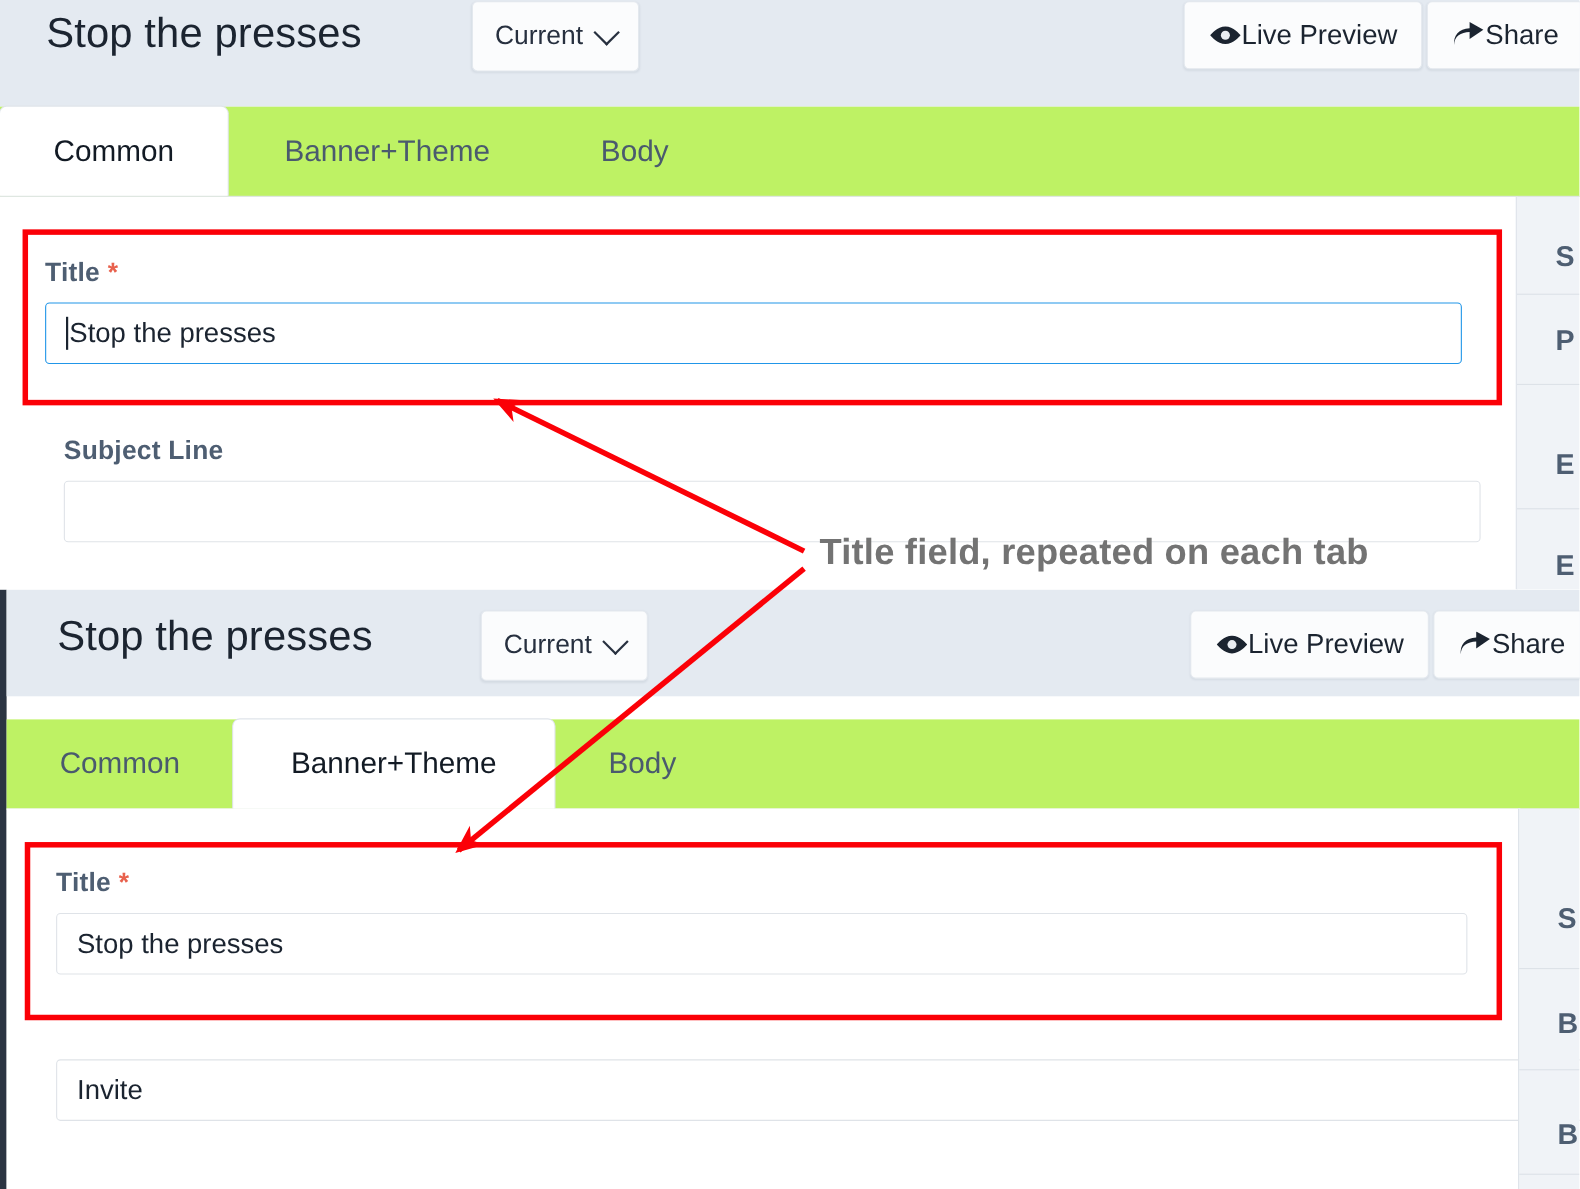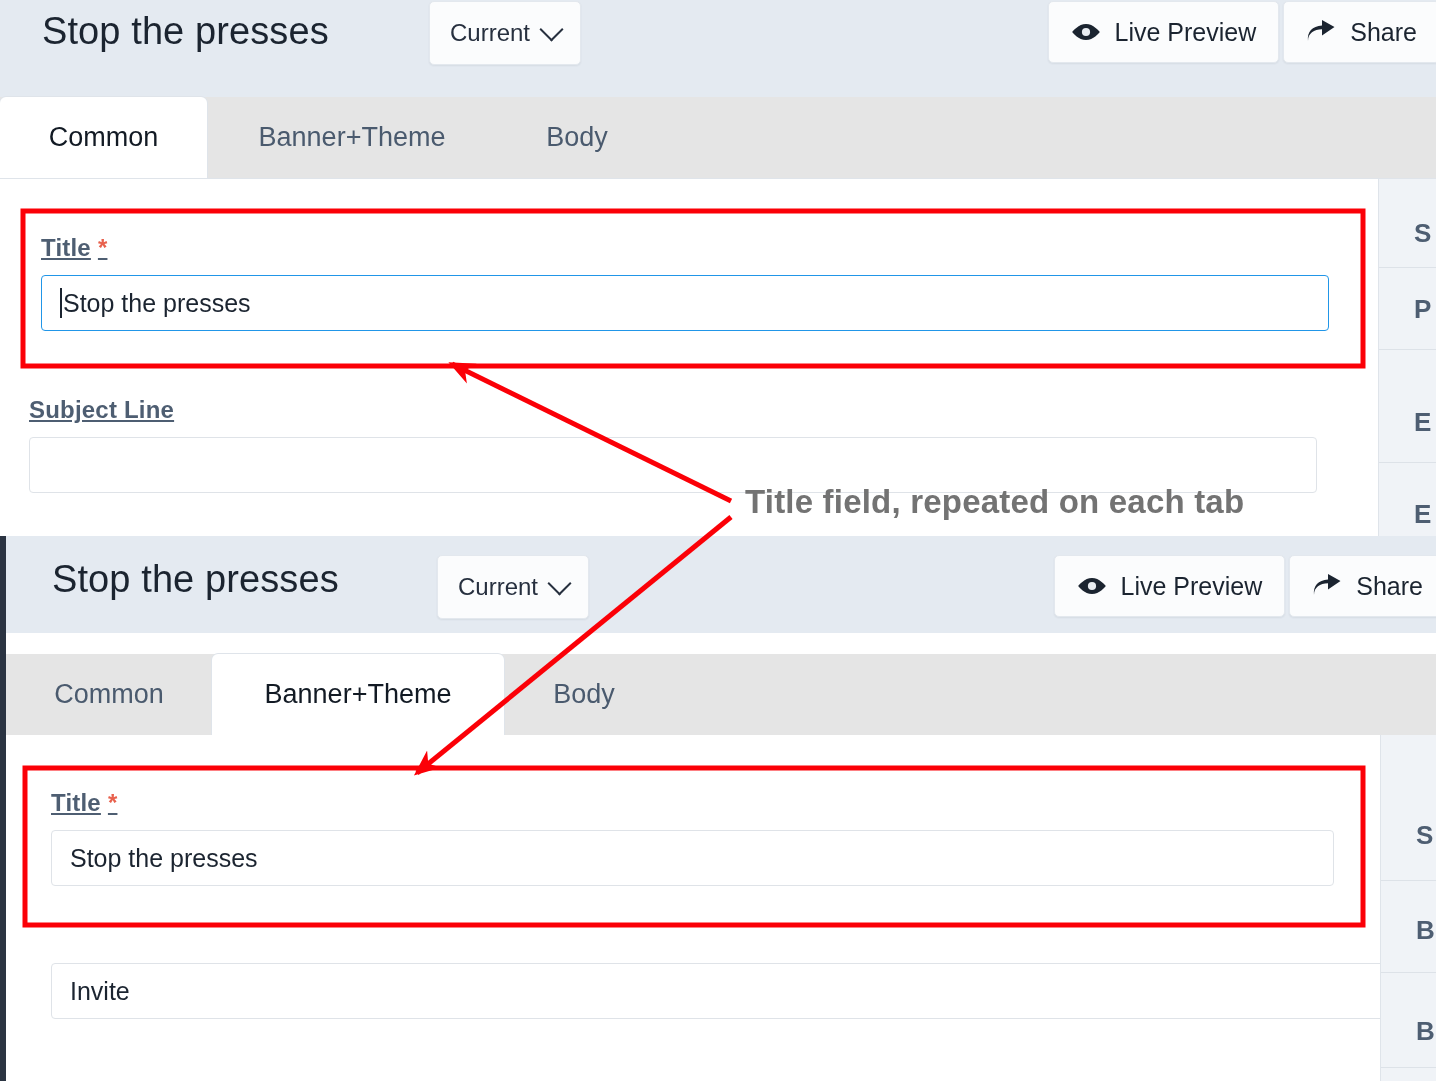--- a/index.html
+++ b/index.html
@@ -75,35 +75,34 @@
     align-items: stretch;
     height: 62px;
   }
   .hdr-btn {
     background: #fbfcfd;
     border: 1px solid #e3e8ee;
     border-radius: 5px;
     box-shadow: 0 1px 2px rgba(20,30,50,.07);
     display: flex;
     align-items: center;
-    gap: 14px;
     padding: 0 22px;
     font-size: 25px;
     color: #1b2430;
     white-space: nowrap;
     margin-left: 4px;
   }
   .icon-svg { display:block; }
 
   
   .tabstrip {
     position: absolute;
     left: 0; right: 0;
     height: 81px;
-    background: #e5e5e5;
+    background: #bef264;
     border-bottom: 1px solid #dfe4ea;
     display: flex;
     align-items: stretch;
   }
   .tab {
     display: flex;
     align-items: center;
     justify-content: center;
     font-size: 27px;
     color: #4a5a6e;
@@ -125,21 +124,20 @@
     left: 0;
     background: #ffffff;
   }
   .field { position: absolute; }
   .field-label {
     font-size: 24px;
     font-weight: bold;
     color: #4e5e72;
     letter-spacing: .2px;
     white-space: nowrap;
-    text-decoration: underline;
   }
   .req-star {
     color: #e8614d;
     font-size: 24px;
     margin-left: 7px;
   }
   .text-input {
     box-sizing: border-box;
     background: #ffffff;
     border: 1px solid #dfe3e8;
@@ -264,21 +262,21 @@
       <div class="field" style="left:41px; top:55px; width:1288px;">
         <div class="field-label">
           <span>Title</span><span class="req-star">*</span>
         </div>
         <div class="text-input focused" style="margin-top:13px; width:1288px; height:56px;" title="">
           <span class="caret"></span>
             <span>Stop the presses</span>
         </div>
       </div>
 
-      <div class="field" style="left:29px; top:217px; width:1288px;">
+      <div class="field" style="left:58px; top:217px; width:1288px;">
         <div class="field-label">
           <span>Subject Line</span>
         </div>
         <div class="text-input" style="margin-top:13px; width:1288px; height:56px;" title="">
           <span></span>
         </div>
       </div>
     </div>
 
     <div class="right-rail" style="top:179px; width:57px;">

